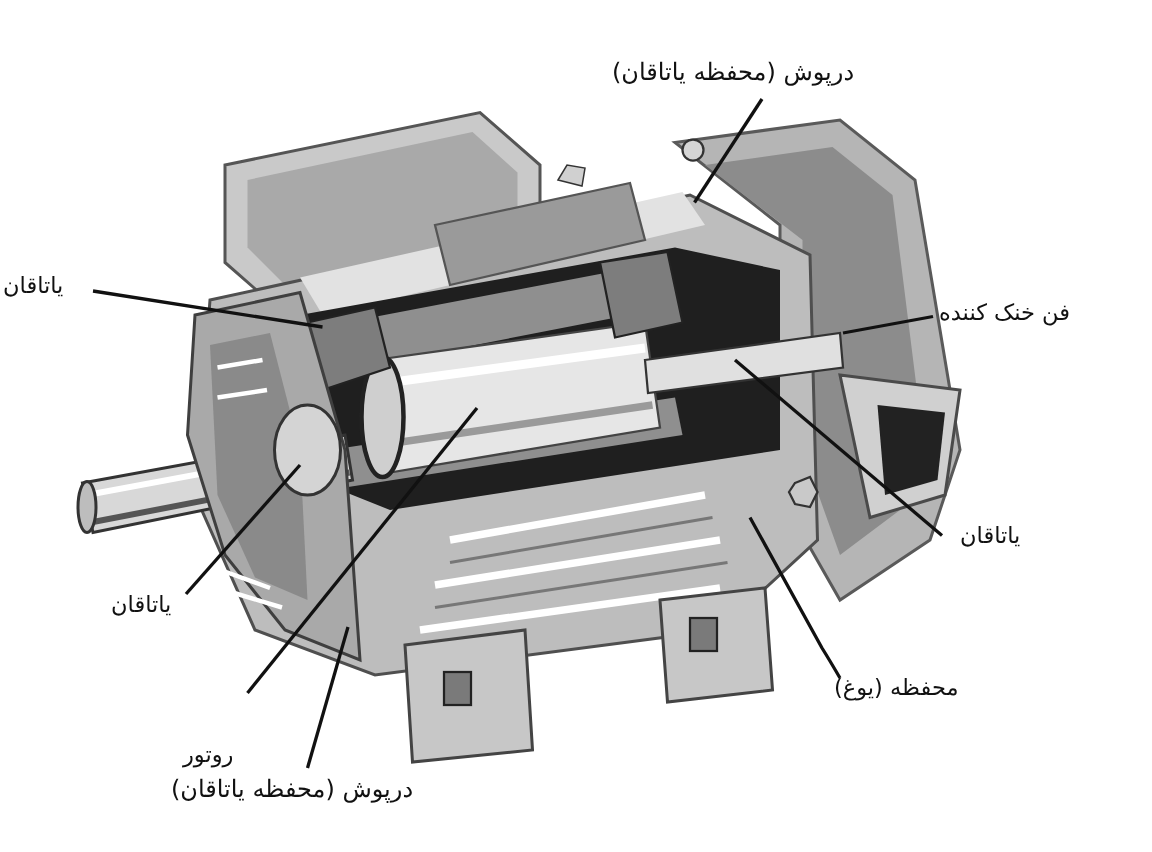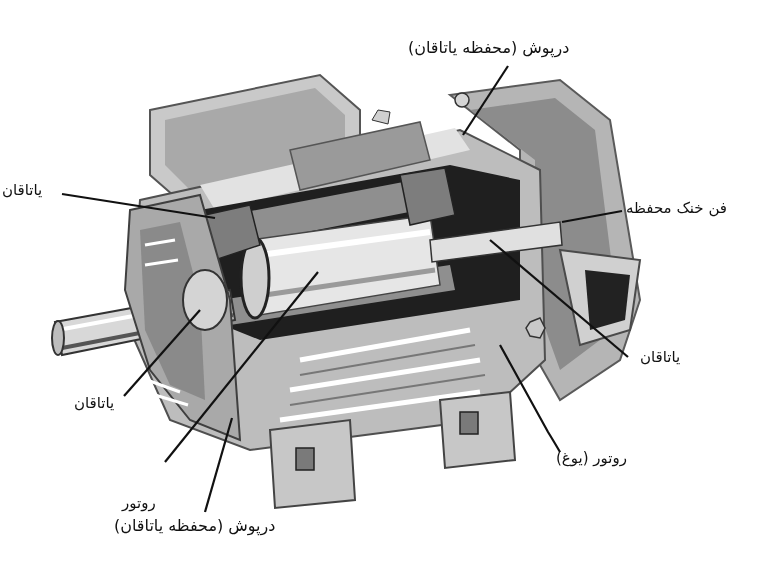--- a/index.html
+++ b/index.html
@@ -94,19 +94,19 @@
       <line x1="628" y1="357" x2="490" y2="240"></line>
       <line x1="124" y1="396" x2="200" y2="310"></line>
       <line x1="165" y1="462" x2="318" y2="272"></line>
       <line x1="205" y1="512" x2="232" y2="418"></line>
       <path d="M560,452 Q553,440 548,432 L500,345"></path>
     </g>
   </svg>
 
   <div class="label" style="left:408px; top:40px; font-size:16px;">درپوش (محفظه یاتاقان)</div>
   <div class="label" style="left:2px; top:183px;">یاتاقان</div>
-  <div class="label" style="left:626px; top:201px;">فن خنک محفظه</div>
+  <div class="label" style="left:626px; top:201px;">فن خنک کننده</div>
   <div class="label" style="left:640px; top:350px;">یاتاقان</div>
   <div class="label" style="left:74px; top:396px;">یاتاقان</div>
   <div class="label" style="left:122px; top:456px;margin-top:40px;">روتور</div>
-  <div class="label" style="left:556px; top:451px;">روتور (یوغ)</div>
+  <div class="label" style="left:556px; top:451px;">محفظه (یوغ)</div>
   <div class="label" style="left:114px; top:518px; font-size:16px;">درپوش (محفظه یاتاقان)</div>
 </div>
 
 </body></html>

